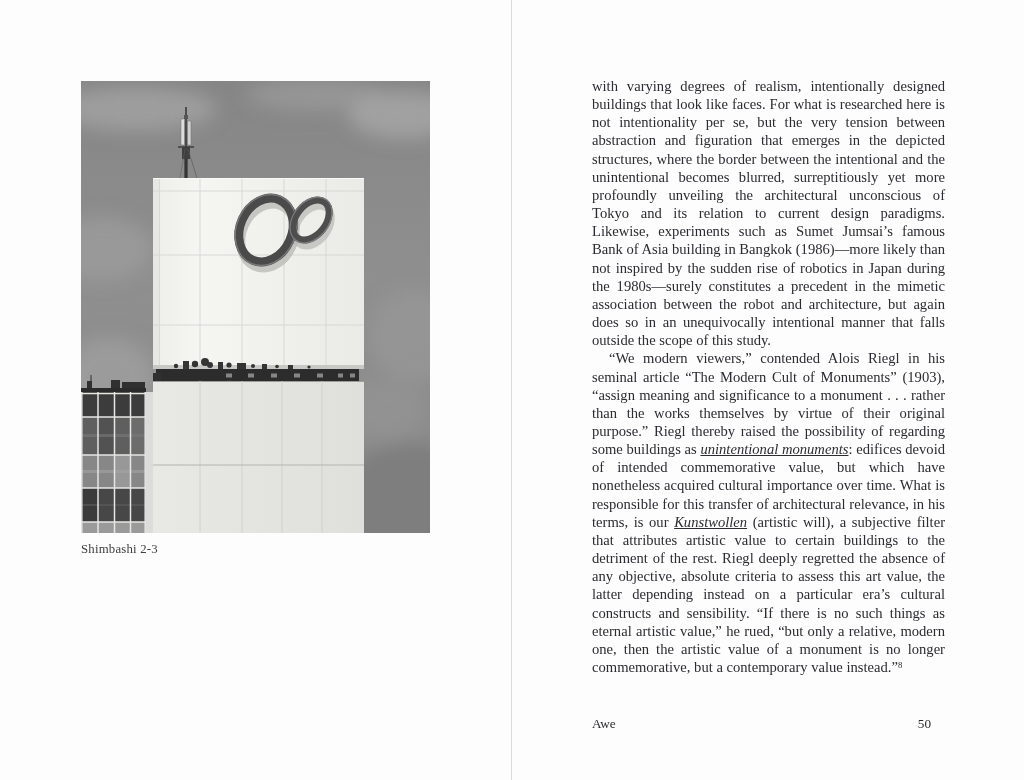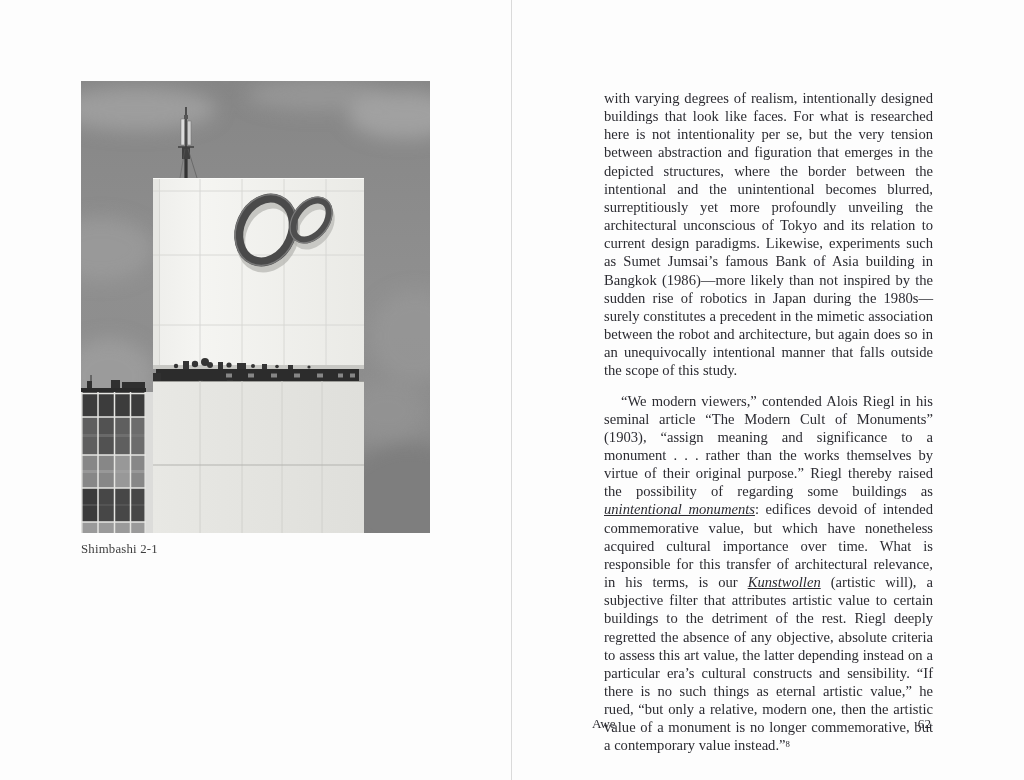--- a/index.html
+++ b/index.html
@@ -14,21 +14,21 @@
   .photo-figure svg{display:block;}
   .photo-caption{
     display:block;margin-top:9px;font-size:12.8px;line-height:15px;
     color:var(--caption-ink,#3e3e3e);letter-spacing:.2px;
   }
   .body-text{
     position:absolute;left:592px;top:77px;width:353px;
     font-size:14.6px;line-height:18.15px;text-align:justify;
     hyphens:auto;-webkit-hyphens:auto;
   }
-  .body-text p{margin:12px;}
+  .body-text p{margin:0;}
   .body-text p.indent{text-indent:17px;}
   .body-text em{font-style:italic;text-decoration:underline;}
   .body-text sup{font-size:.6em;line-height:0;vertical-align:baseline;position:relative;top:-.45em;}
   .page-footer{
     position:absolute;left:592px;top:716px;width:353px;
     display:flex;justify-content:space-between;align-items:flex-end;
     font-size:13.2px;line-height:16px;
   }
   .page-number{margin-right:14px;}
 </style>
@@ -180,28 +180,28 @@
           <line x1="64.2" y1="311" x2="64.2" y2="452"></line>
           <line x1="0" y1="312.5" x2="65" y2="312.5"></line>
           <line x1="0" y1="336" x2="65" y2="336"></line>
           <line x1="0" y1="374" x2="65" y2="374"></line>
           <line x1="0" y1="407" x2="65" y2="407"></line>
           <line x1="0" y1="441" x2="65" y2="441"></line>
         </g>
         <rect x="65" y="311" width="7" height="141" fill="#dcdcda"></rect>
       </g>
     </svg>
-    <figcaption class="photo-caption">Shimbashi 2-1</figcaption>
+    <figcaption class="photo-caption">Shimbashi 2-3</figcaption>
   </figure>
 </div>
 
 <div class="gutter"></div>
 
 <div>
   <div class="body-text" lang="en">
       <p><span>with varying degrees of realism, intentionally designed buildings that look like faces. For what is researched here is not intentionality per se, but the very tension between abstraction and figuration that emerges in the depicted structures, where the border between the intentional and the unintentional becomes blurred, surreptitiously yet more profoundly unveiling the architectural unconscious of Tokyo and its relation to current design paradigms. Likewise, experiments such as Sumet Jumsai’s famous Bank of Asia building in Bangkok (1986)—more likely than not inspired by the sudden rise of robotics in Japan during the 1980s—surely constitutes a precedent in the mimetic association between the robot and architecture, but again does so in an unequivocally intentional manner that falls outside the scope of this study.</span></p>
       <p class="indent"><span>“We modern viewers,” contended Alois Riegl in his seminal article “The Modern Cult of Monuments” (1903), “assign meaning and significance to a monument . . . rather than the works themselves by virtue of their original purpose.” Riegl thereby raised the possibility of regarding some buildings as </span><em>unintentional monuments</em><span>: edifices devoid of intended commemorative value, but which have nonetheless acquired cultural importance over time. What is responsible for this transfer of architectural relevance, in his terms, is our </span><em>Kunstwollen</em><span> (artistic will), a subjective filter that attributes artistic value to certain buildings to the detriment of the rest. Riegl deeply regretted the absence of any objective, absolute criteria to assess this art value, the latter depending instead on a particular era’s cultural constructs and sensibility. “If there is no such things as eternal artistic value,” he rued, “but only a relative, modern one, then the artistic value of a monument is no longer commemorative, but a contemporary value instead.”</span><sup>8</sup></p>
     </div>
   <div class="page-footer">
     <span>Awe</span>
-    <span class="page-number">62</span>
+    <span class="page-number">50</span>
   </div>
 </div>
 
 </body></html>

